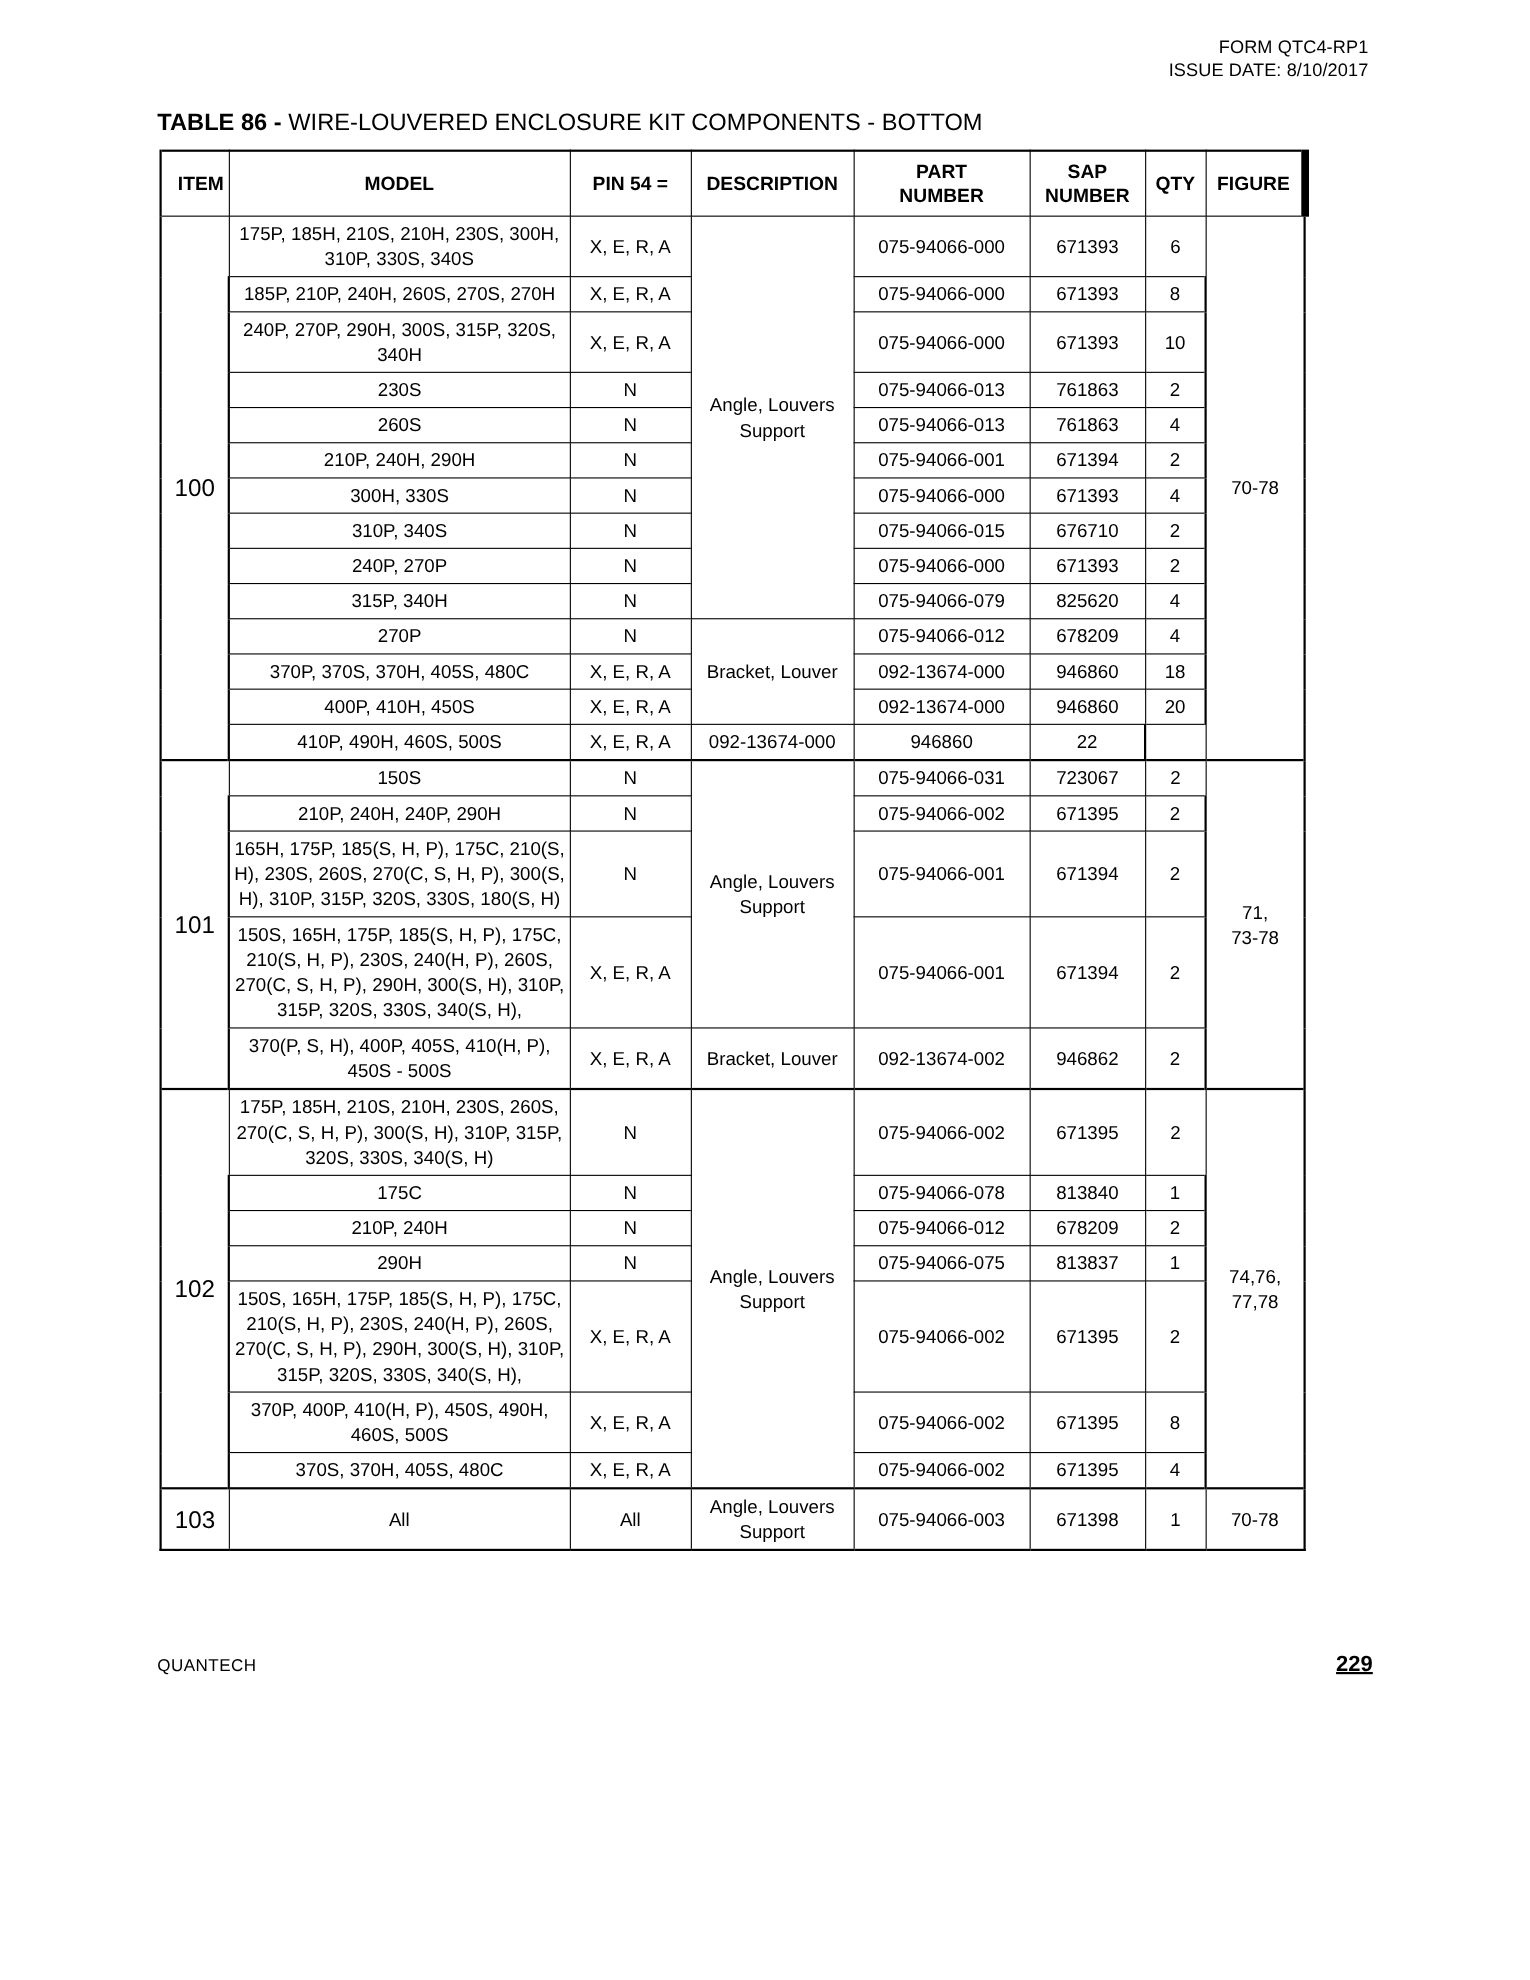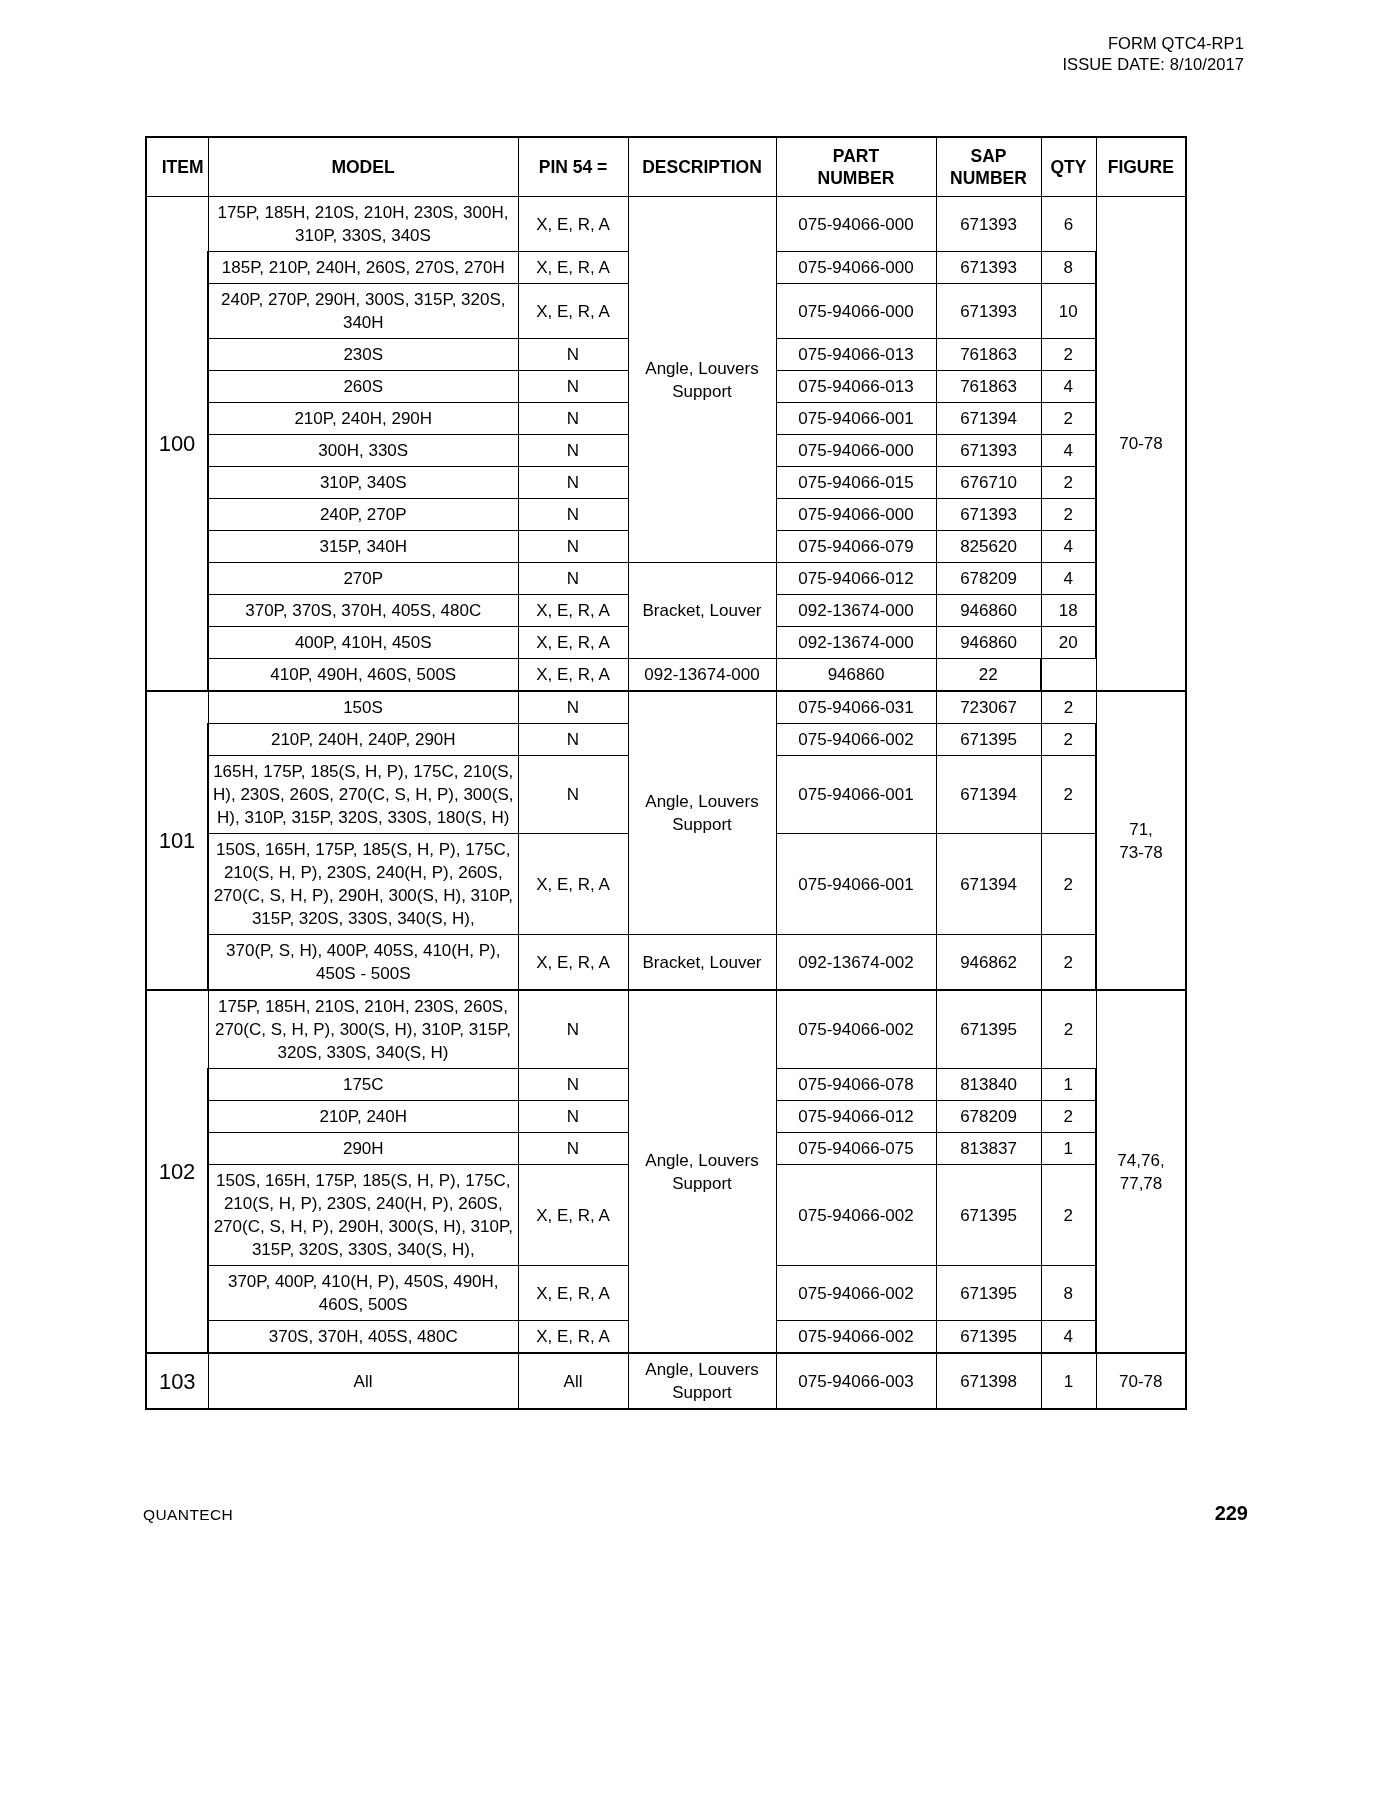--- a/index.html
+++ b/index.html
@@ -81,21 +81,21 @@
   table.parts {
     border: 2px solid #000;
   }
   .grp-top > td, .grp-top > th {
     border-top: 2px solid #000 !important;
   }
   thead tr th {
     border-top: 2px solid #000;
   }
   thead tr th:first-child { border-left: 2px solid #000; text-align: right; }
-  thead tr th:last-child  { border-right: 2px solid #000000; }
+  thead tr th:last-child  { border-right: 7px solid #000000; }
   tbody tr td:first-child { border-left: 2px solid #000; }
   tbody tr td:last-child  { border-right: 2px solid #000; }
   tbody tr:last-child td  { border-bottom: 2px solid #000; }
   .hdr-sep th { border-bottom: 2px solid #000; }
 
   
   col.c-item  { width: 62px; }
   col.c-model { width: 310px; }
   col.c-pin   { width: 110px; }
   col.c-desc  { width: 148px; }
@@ -127,32 +127,36 @@
     align-items: baseline;
     gap: 24px;
   }
   .footer .left {
     font-size: 15.5px;
     letter-spacing: 0.4px;
   }
   .footer .right {
     font-size: 20px;
     font-weight: bold;
+    text-decoration: underline;
   }
 </style>
 </head>
 <body>
 
 <div class="page">
 
   <div class="doc-header">
     <div>FORM QTC4-RP1</div>
     <div>ISSUE DATE: 8/10/2017</div>
   </div>
 
+  <div class="table-title">
+    <span class="lead">TABLE 86 - </span><span>WIRE-LOUVERED ENCLOSURE KIT COMPONENTS - BOTTOM</span>
+  </div>
 
   <div class="tbl-wrap">
     <table class="parts">
       <colgroup>
         <col class="c-item">
           <col class="c-model">
           <col class="c-pin">
           <col class="c-desc">
         <col class="c-part">
           <col class="c-sap">

